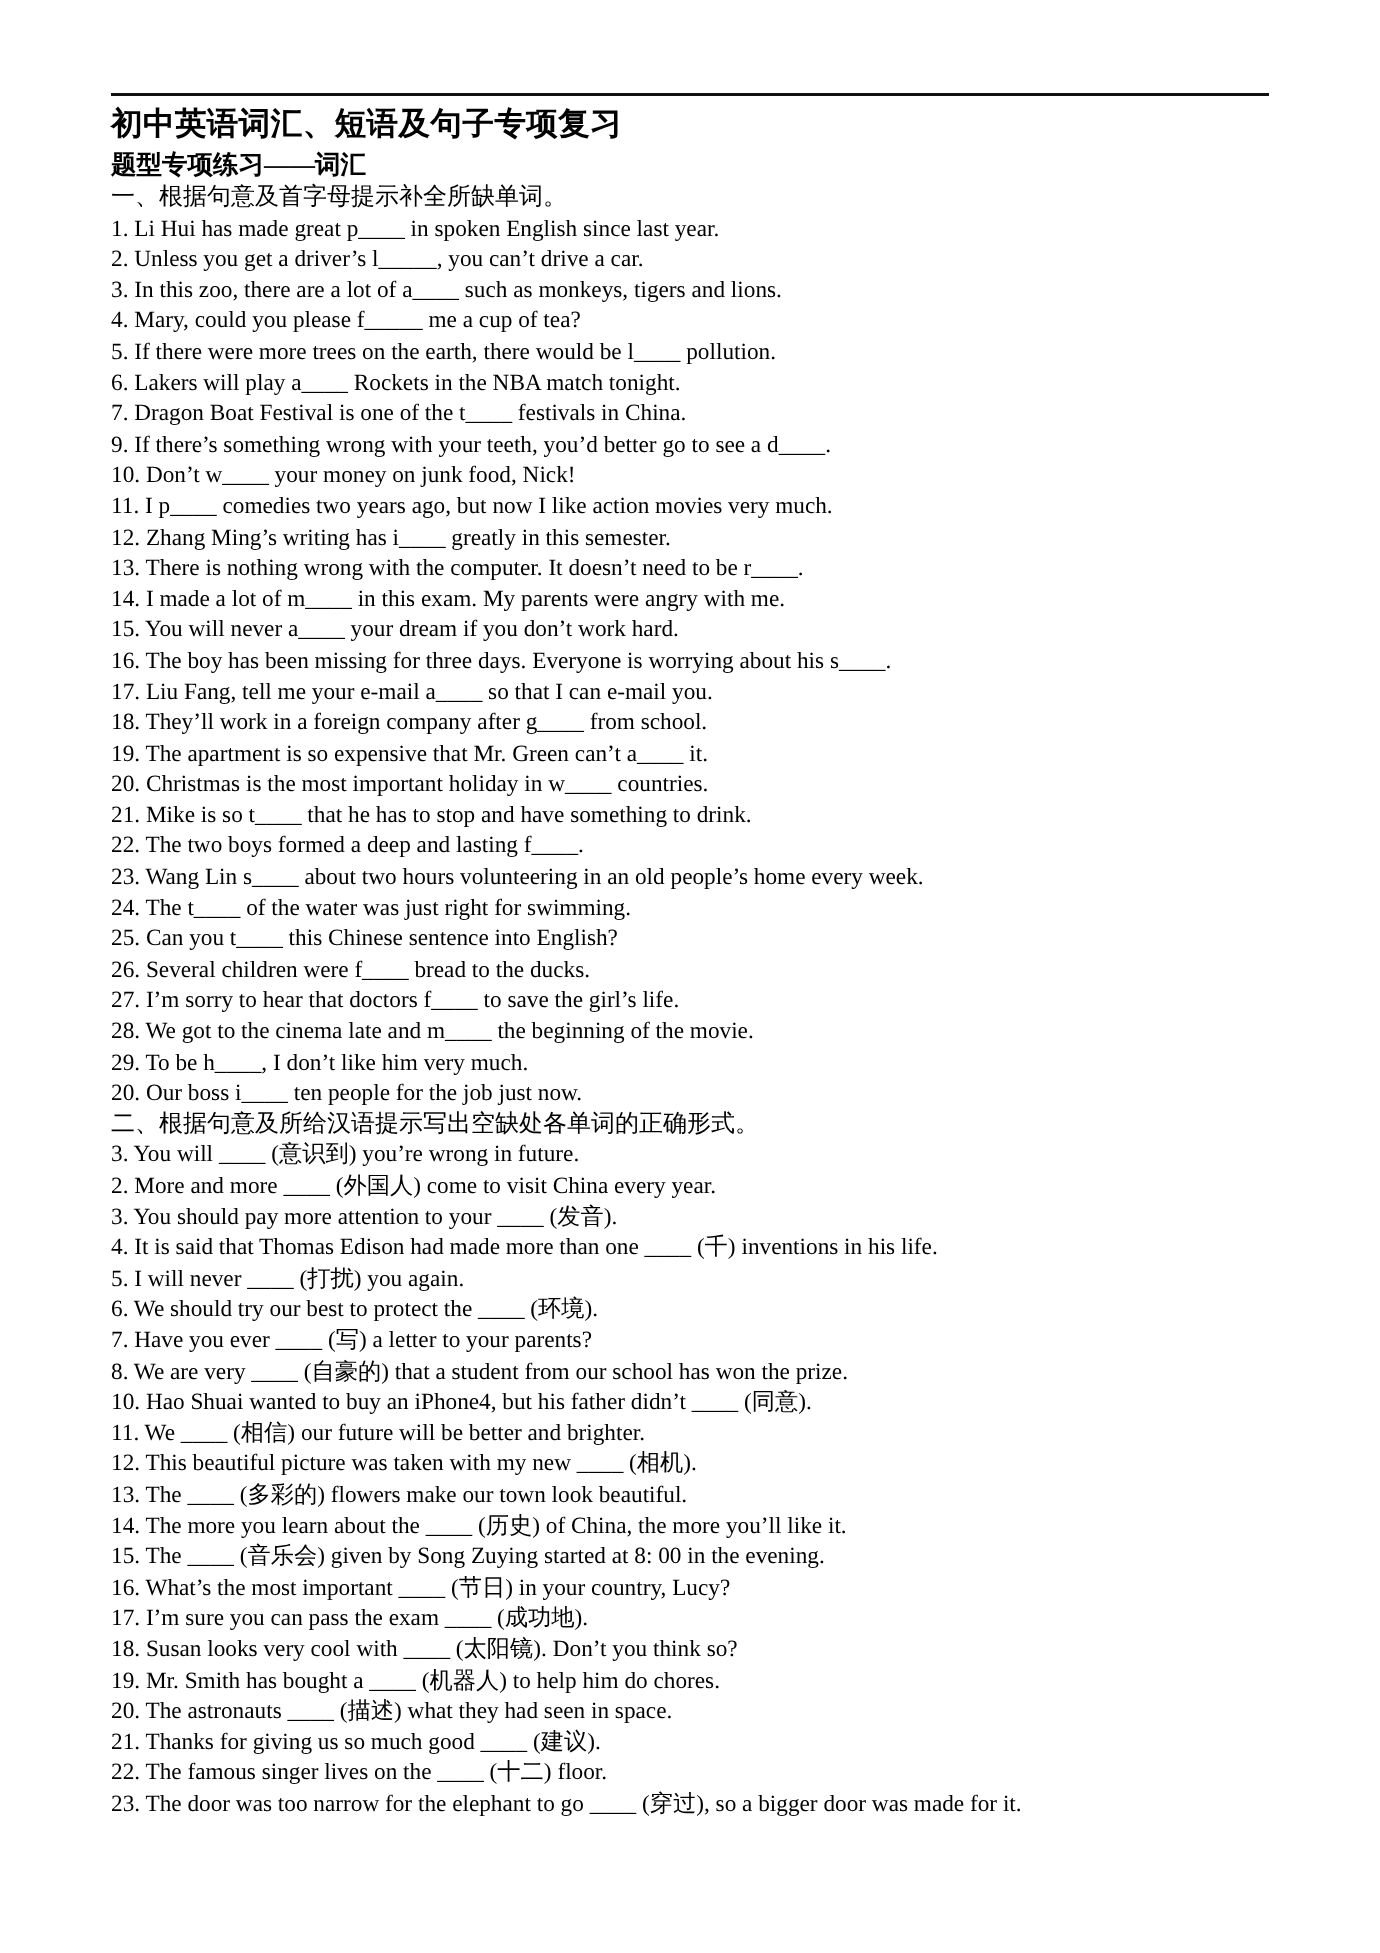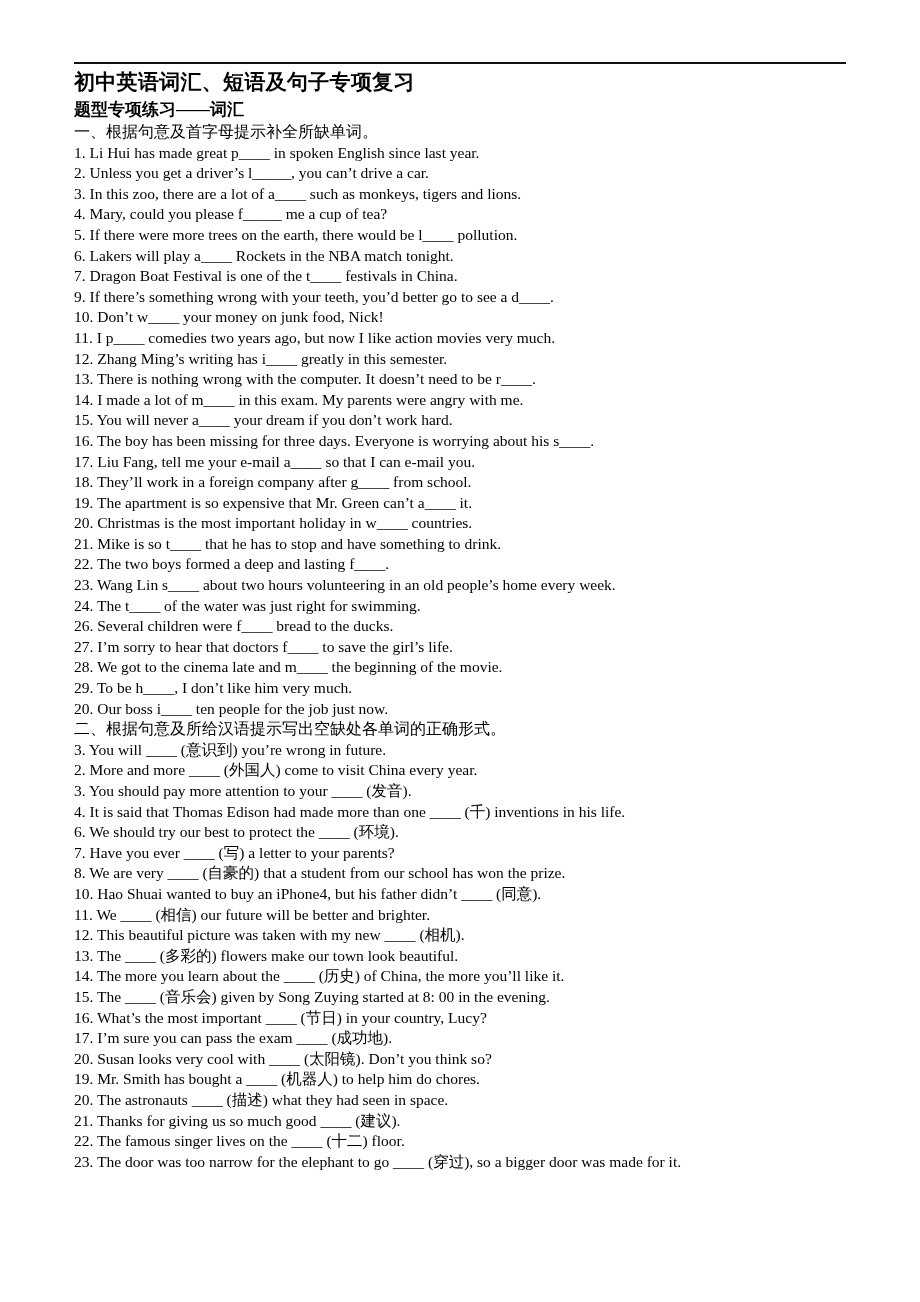--- a/index.html
+++ b/index.html
@@ -98,47 +98,49 @@
         <li class="q-item">15. You will never a____ your dream if you don’t work hard.</li>
         <li class="q-item">16. The boy has been missing for three days. Everyone is worrying about his s____.</li>
         <li class="q-item">17. Liu Fang, tell me your e-mail a____ so that I can e-mail you.</li>
         <li class="q-item">18. They’ll work in a foreign company after g____ from school.</li>
         <li class="q-item">19. The apartment is so expensive that Mr. Green can’t a____ it.</li>
         <li class="q-item">20. Christmas is the most important holiday in w____ countries.</li>
         <li class="q-item">21. Mike is so t____ that he has to stop and have something to drink.</li>
         <li class="q-item">22. The two boys formed a deep and lasting f____.</li>
         <li class="q-item">23. Wang Lin s____ about two hours volunteering in an old people’s home every week.</li>
         <li class="q-item">24. The t____ of the water was just right for swimming.</li>
+        <li class="q-item">25. Can you t____ this Chinese sentence into English?</li>
         <li class="q-item">26. Several children were f____ bread to the ducks.</li>
         <li class="q-item">27. I’m sorry to hear that doctors f____ to save the girl’s life.</li>
         <li class="q-item">28. We got to the cinema late and m____ the beginning of the movie.</li>
         <li class="q-item">29. To be h____, I don’t like him very much.</li>
         <li class="q-item">20. Our boss i____ ten people for the job just now.</li>
       </ul>
     </div>
 
     <div>
       <p class="section-heading">二、根据句意及所给汉语提示写出空缺处各单词的正确形式。</p>
       <ul class="q-list">
         <li class="q-item">3. You will ____ (意识到) you’re wrong in future.</li>
         <li class="q-item">2. More and more ____ (外国人) come to visit China every year.</li>
         <li class="q-item">3. You should pay more attention to your ____ (发音).</li>
         <li class="q-item">4. It is said that Thomas Edison had made more than one ____ (千) inventions in his life.</li>
+        <li class="q-item">5. I will never ____ (打扰) you again.</li>
         <li class="q-item">6. We should try our best to protect the ____ (环境).</li>
         <li class="q-item">7. Have you ever ____ (写) a letter to your parents?</li>
         <li class="q-item">8. We are very ____ (自豪的) that a student from our school has won the prize.</li>
         <li class="q-item">10. Hao Shuai wanted to buy an iPhone4, but his father didn’t ____ (同意).</li>
         <li class="q-item">11. We ____ (相信) our future will be better and brighter.</li>
         <li class="q-item">12. This beautiful picture was taken with my new ____ (相机).</li>
         <li class="q-item">13. The ____ (多彩的) flowers make our town look beautiful.</li>
         <li class="q-item">14. The more you learn about the ____ (历史) of China, the more you’ll like it.</li>
         <li class="q-item">15. The ____ (音乐会) given by Song Zuying started at 8: 00 in the evening.</li>
         <li class="q-item">16. What’s the most important ____ (节日) in your country, Lucy?</li>
         <li class="q-item">17. I’m sure you can pass the exam ____ (成功地).</li>
-        <li class="q-item">20. Susan looks very cool with ____ (太阳镜). Don’t you think so?</li>
+        <li class="q-item">18. Susan looks very cool with ____ (太阳镜). Don’t you think so?</li>
         <li class="q-item">19. Mr. Smith has bought a ____ (机器人) to help him do chores.</li>
         <li class="q-item">20. The astronauts ____ (描述) what they had seen in space.</li>
         <li class="q-item">21. Thanks for giving us so much good ____ (建议).</li>
         <li class="q-item">22. The famous singer lives on the ____ (十二) floor.</li>
         <li class="q-item">23. The door was too narrow for the elephant to go ____ (穿过), so a bigger door was made for it.</li>
       </ul>
     </div>
 
   </div>
 </div>

